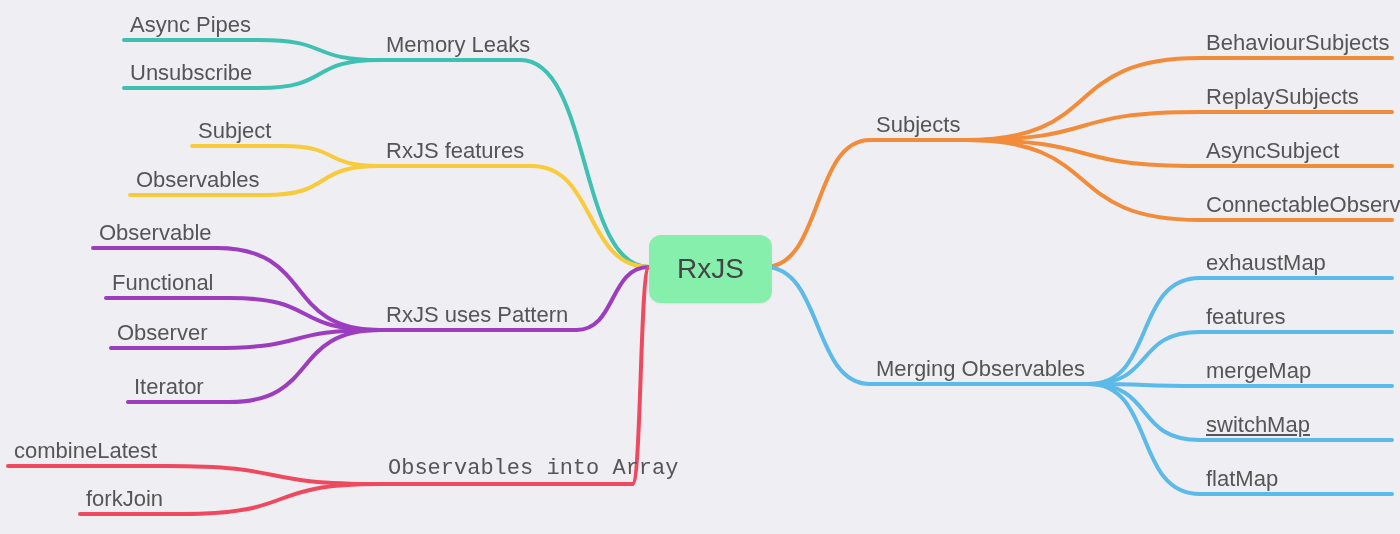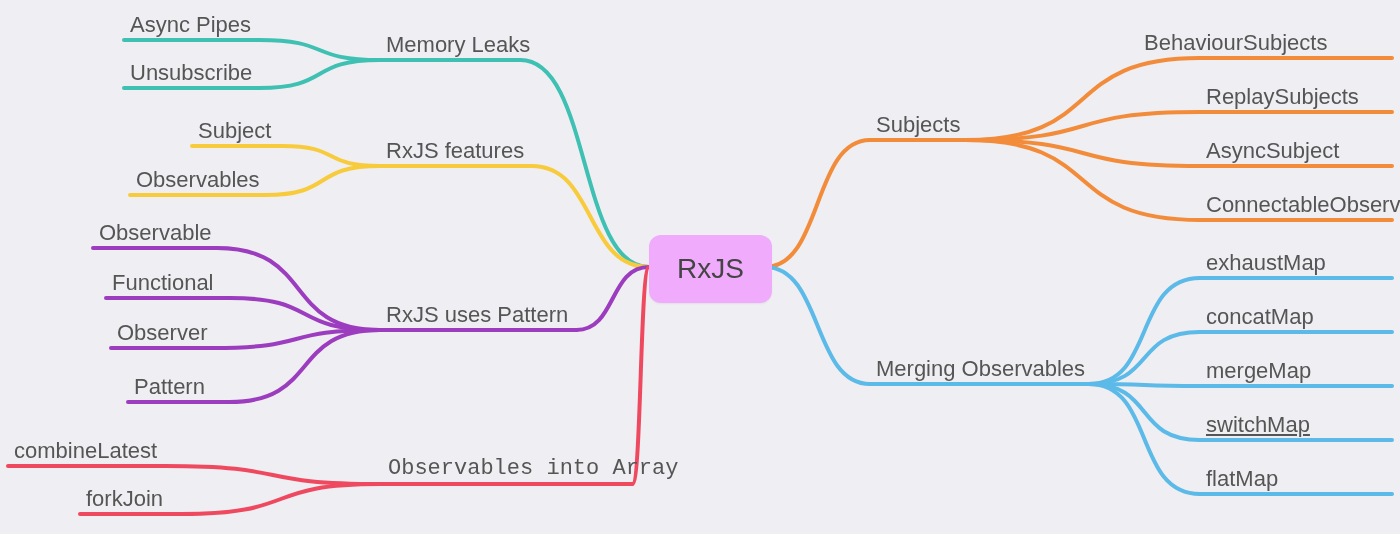--- a/index.html
+++ b/index.html
@@ -14,21 +14,21 @@
   svg { position: absolute; top: 0; left: 0; }
   .label {
     position: absolute;
     color: #555;
     font-size: 22px;
     white-space: nowrap;
     pointer-events: none;
   }
   .root {
     position: absolute;
-    background: #f0abfc;
+    background: #86efac;
     border-radius: 12px;
     padding: 18px 28px;
     font-size: 28px;
     color: #444;
     box-shadow: 0 1px 2px rgba(0,0,0,0.06);
   }
 </style>
 </head>
 <body>
 
@@ -90,27 +90,27 @@
 <div class="label" style="top: 32px; left: 386px;">Memory Leaks</div>
 <div class="label" style="top: 12px; left: 130px;">Async Pipes</div>
 <div class="label" style="top: 60px; left: 118px; margin-left: 12px;">Unsubscribe</div>
 <div class="label" style="top: 138px; left: 386px;">RxJS features</div>
 <div class="label" style="top: 118px; left: 198px;">Subject</div>
 <div class="label" style="top: 167px; left: 136px; text-align: right;">Observables</div>
 <div class="label" style="top: 302px; left: 386px;">RxJS uses Pattern</div>
 <div class="label" style="top: 220px; left: 99px; text-align: center;">Observable</div>
 <div class="label" style="top: 270px; left: 112px;">Functional</div>
 <div class="label" style="top: 320px; left: 117px;">Observer</div>
-<div class="label" style="top: 374px; left: 134px;">Pattern</div>
+<div class="label" style="top: 374px; left: 134px;">Iterator</div>
 <div class="label" style="top: 456px; left: 388px; font-family: Liberation Mono, monospace;">Observables into Array</div>
 <div class="label" style="top: 438px; left: 14px;">combineLatest</div>
 <div class="label" style="top: 486px; left: 86px;">forkJoin</div>
 <div class="label" style="top: 112px; left: 876px; text-align: right;">Subjects</div>
-<div class="label" style="top: 30px; left: 1144px;">BehaviourSubjects</div>
+<div class="label" style="top: 30px; left: 1206px;">BehaviourSubjects</div>
 <div class="label" style="top: 84px; left: 1206px;">ReplaySubjects</div>
 <div class="label" style="top: 138px; left: 1206px;">AsyncSubject</div>
 <div class="label" style="top: 192px; left: 1206px;">ConnectableObservable</div>
 <div class="label" style="top: 356px; left: 876px;">Merging Observables</div>
 <div class="label" style="top: 250px; left: 1206px;">exhaustMap</div>
-<div class="label" style="top: 304px; left: 1206px;">concatMap</div>
+<div class="label" style="top: 304px; left: 1206px;">features</div>
 <div class="label" style="top: 358px; left: 1206px;">mergeMap</div>
 <div class="label" style="top: 412px; left: 1206px; text-decoration: underline;">switchMap</div>
 <div class="label" style="top: 466px; left: 1206px;">flatMap</div>
 
 </body></html>

